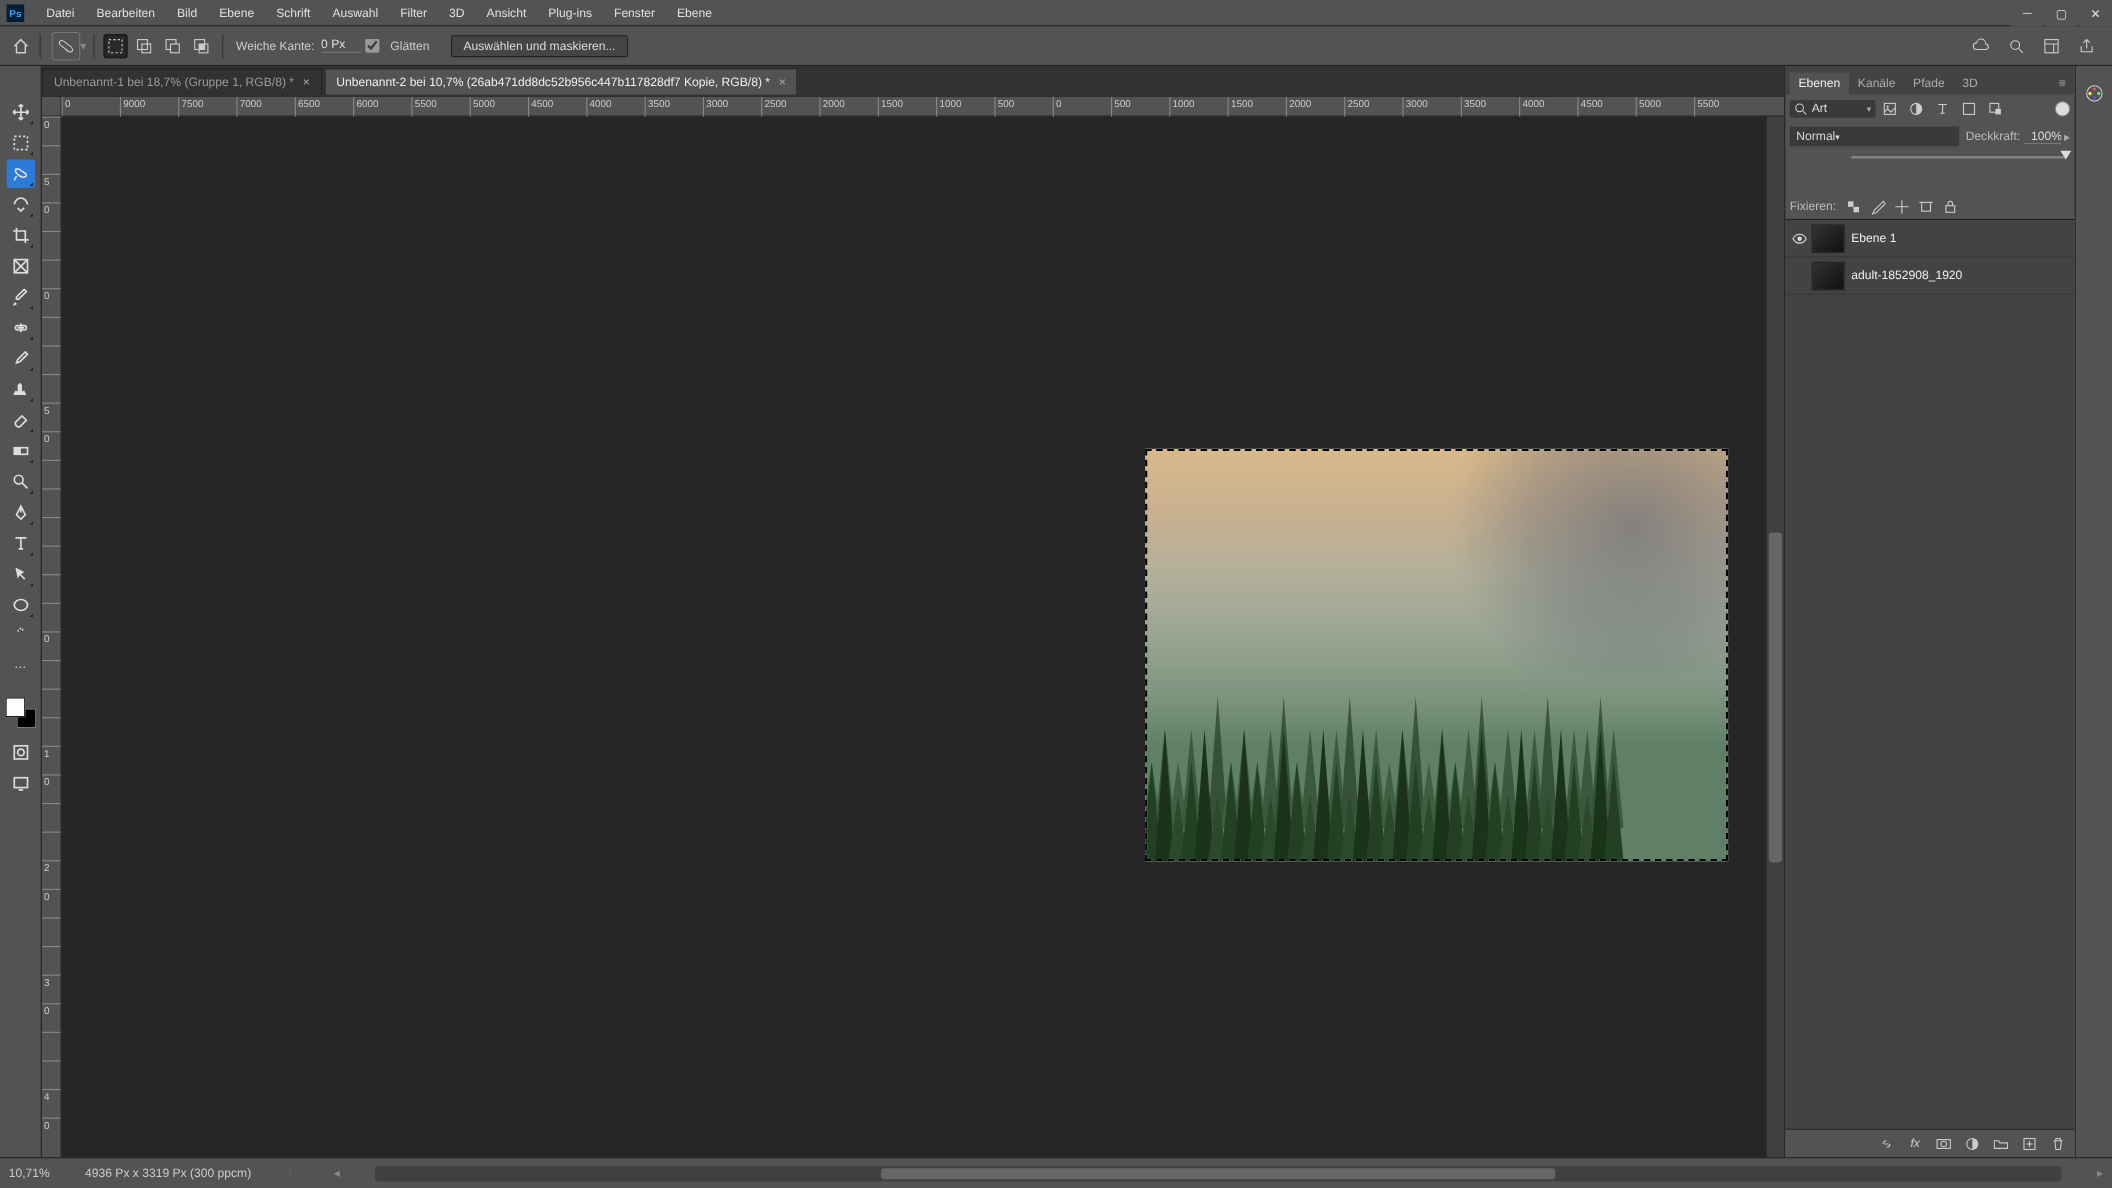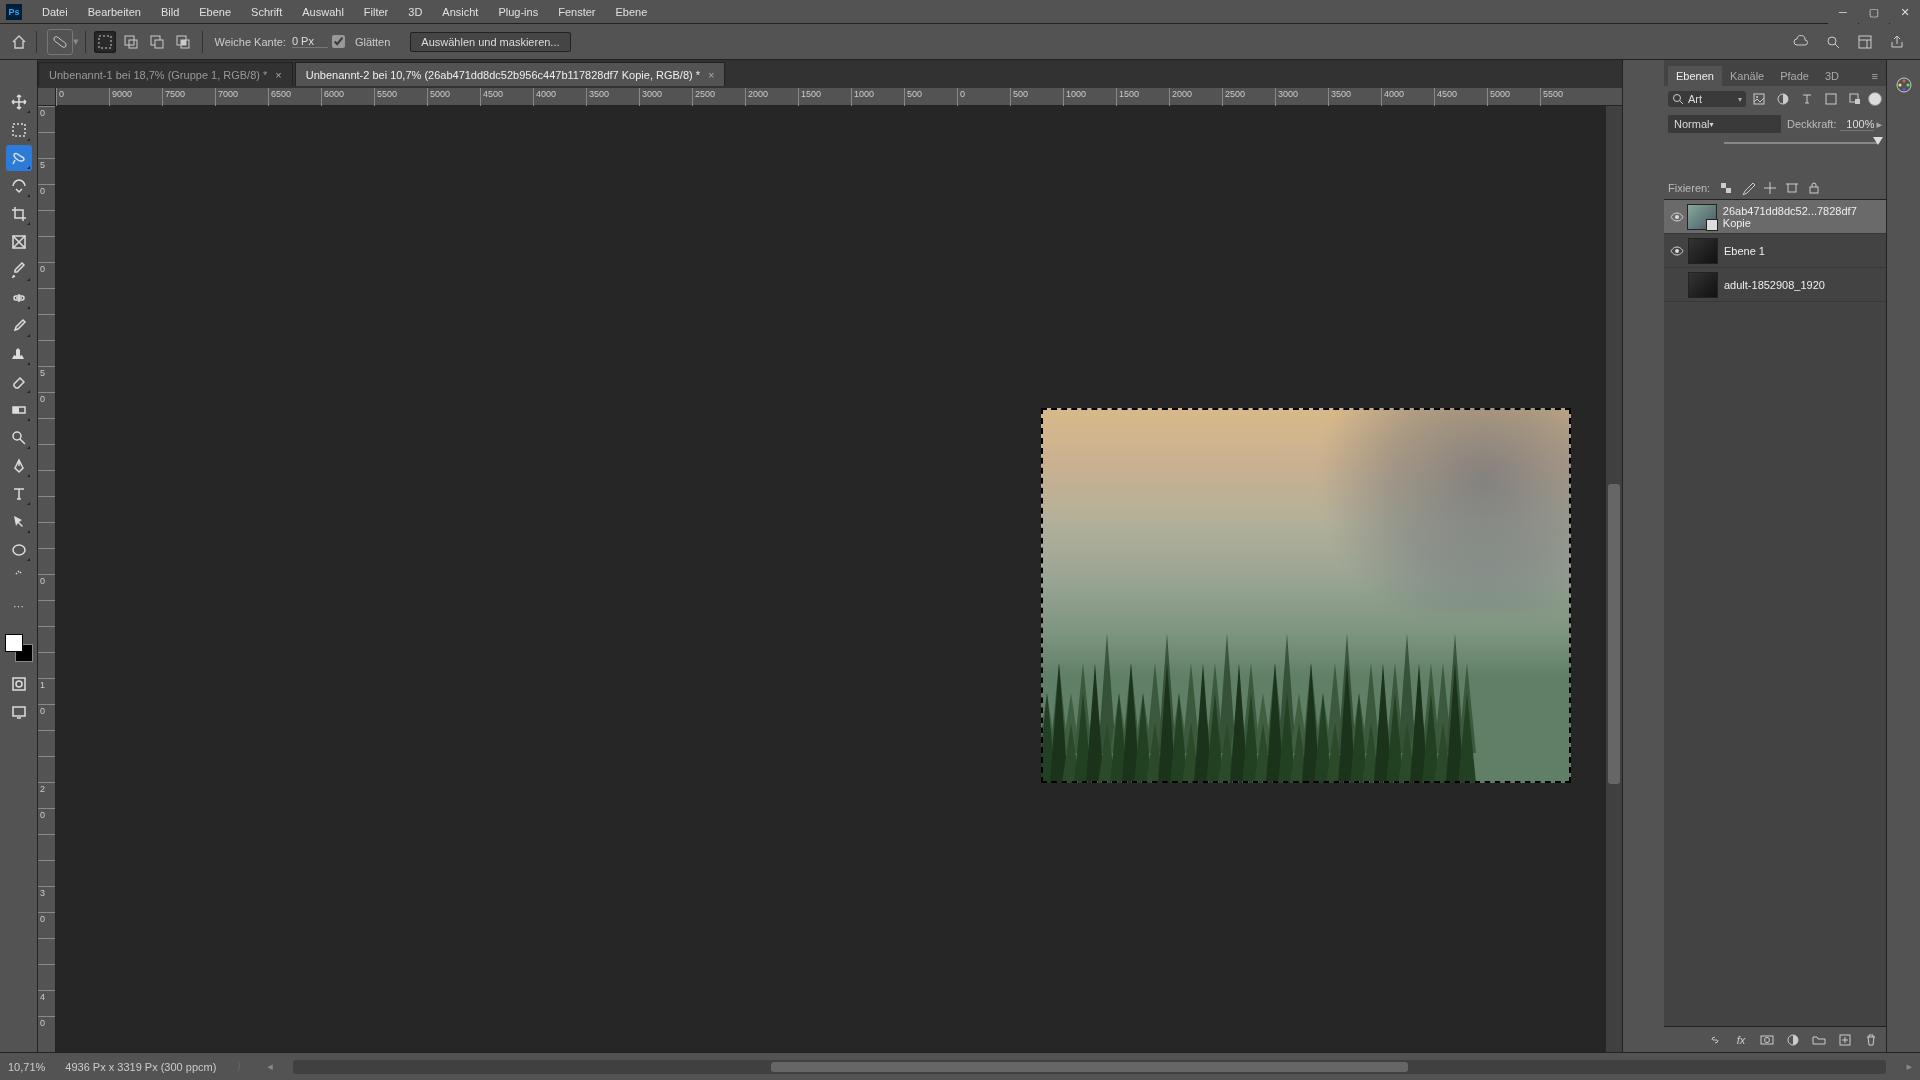--- a/index.html
+++ b/index.html
@@ -69,21 +69,21 @@
 .tree.small { height:60px; background:#2a4a2a;}
 .tree.med { height:90px; background:#224022;}
 .tree.tall{ height:120px; background:#1a331a;}
 .selection-ants { position: absolute; left: 1003px; top: 320px; width: 530px; height: 375px; border: 2px dashed #fff; pointer-events: none; }
 .selection-ants::before { content:''; position:absolute; inset:-2px; border: 2px dashed #000; }
 
 .canvas-scroll-v { position: absolute; right: 0; top: 18px; bottom: 0; width: 16px; background: #404040; }
 .canvas-scroll-v .thumb{ position:absolute; left:2px; right:2px; top:40%; height:300px; background:#666; border-radius:3px;}
 
 
-.right-panel { position: absolute; top: 60px; right: 34px; width: 264px; bottom: 28px; background: #535353; border-left: 1px solid #222; display: flex; flex-direction: column; padding-left: 41px; }
+.right-panel { position: absolute; top: 60px; right: 34px; width: 264px; bottom: 28px; background: #535353; border-left: 1px solid #222; display: flex; flex-direction: column; }
 .panel-tabs { height: 26px; background: #434343; display: flex; align-items: flex-end; padding: 0 4px; }
 .panel-tab { padding: 4px 8px; color: #aaa; }
 .panel-tab.active { background: #535353; color: #eee; }
 .panel-menu-icon { margin-left: auto; padding: 4px; color: #aaa; }
 
 .layers-top-row { height: 26px; display:flex; align-items:center; padding: 0 4px; gap:2px;}
 .filter-kind { display:flex; align-items:center; background:#3a3a3a; padding:2px 4px; border-radius:3px;}
 .filter-kind svg{ stroke:#ccc; fill:none;}
 .filter-kind input{ background:transparent; border:none; color:#ddd; width:46px; margin:0 4px;}
 .filter-kind .caret{ color:#aaa; font-size:8px;}
@@ -114,21 +114,21 @@
 .layer-thumb.has-smart::after{ content:''; position:absolute; right:-2px; bottom:-2px; width:10px; height:10px; background:#ddd; border:1px solid #222;}
 .layer-name{ color:#eee;}
 
 .layers-bottom{ height:26px; background:#535353; border-top:1px solid #222; display:flex; align-items:center; justify-content:flex-end; padding:0 4px; gap:4px;}
 .lb-btn{ width:22px; height:22px; display:flex; align-items:center; justify-content:center;}
 
 
 .right-strip{ position:absolute; top:60px; right:0; width:34px; bottom:28px; background:#535353; border-left:1px solid #222;}
 
 
-.status-bar { position: absolute; bottom: 0; left: 0; right: 0; height: 28px; background: #535353; border-top: 1px solid #222; display: flex; align-items: center; padding: 0 8px; color: #ccc; gap: 20px;}
+.status-bar { position: absolute; bottom: 0; left: 0; right: 0; height: 28px; background: #535353; border-top: 1px solid #222; display: flex; align-items: center; padding: 0 8px; color: #ccc; gap: 32px;}
 .status-bar .sep{ color:#777;}
 .status-scroll-h{ flex:1; height:14px; background:#404040; position:relative; border-radius:3px;}
 .status-scroll-h .thumb{ position:absolute; left:30%; width:40%; top:2px; bottom:2px; background:#666; border-radius:3px;}
 
 svg { display: block; }
 </style>
 </head>
 <body>
 
 <div class="menu-bar">
@@ -728,30 +728,20 @@
       </div>
     <div class="lock-btn">
         <svg width="14" height="14">
           <rect x="3" y="6" width="8" height="6" stroke="#ccc" fill="none"></rect>
           <path d="M5 6V4a2 2 0 014 0v2" stroke="#ccc" fill="none"></path>
         </svg>
       </div>
   </div>
 
   <div class="layers-list">
-    <div class="layer-row selected">
-      <div class="layer-eye">
-          <svg width="14" height="14">
-            <path d="M1 7s2-4 6-4 6 4 6 4-2 4-6 4-6-4-6-4z" stroke="#ddd" fill="none"></path>
-            <circle cx="7" cy="7" r="2" fill="#ddd"></circle>
-          </svg>
-        </div>
-      <div class="layer-thumb has-smart"></div>
-      <span class="layer-name">26ab471dd8dc52...7828df7 Kopie</span>
-    </div>
     <div class="layer-row">
       <div class="layer-eye">
           <svg width="14" height="14">
             <path d="M1 7s2-4 6-4 6 4 6 4-2 4-6 4-6-4-6-4z" stroke="#ddd" fill="none"></path>
             <circle cx="7" cy="7" r="2" fill="#ddd"></circle>
           </svg>
         </div>
       <div class="layer-thumb dark"></div>
       <span class="layer-name">Ebene 1</span>
     </div>

